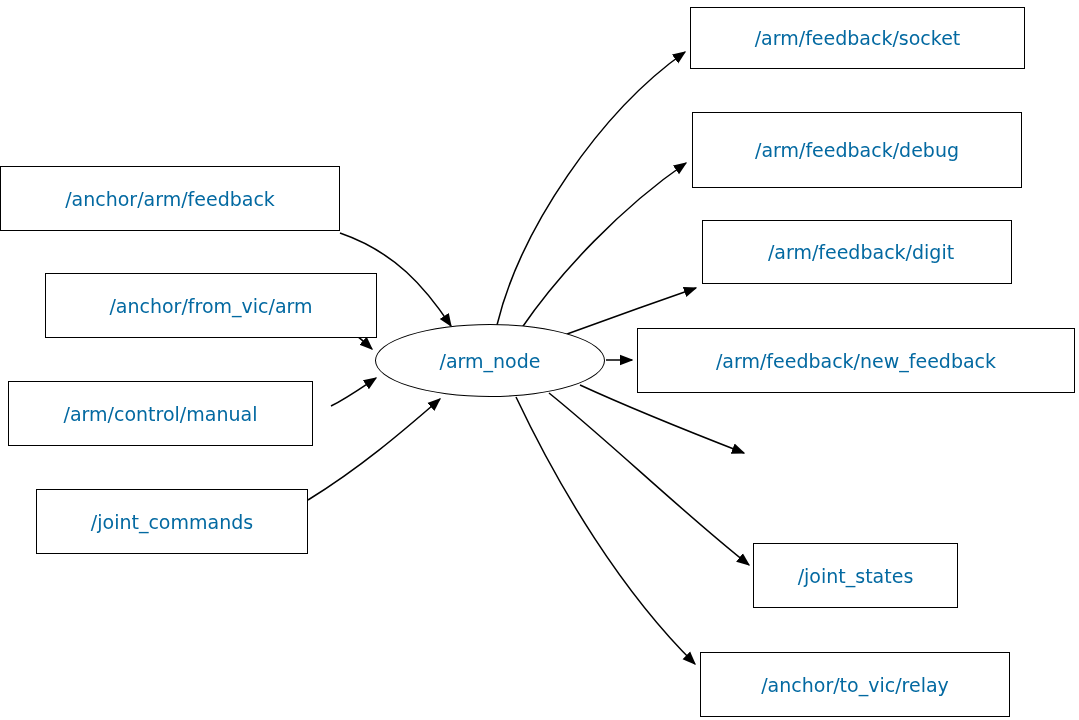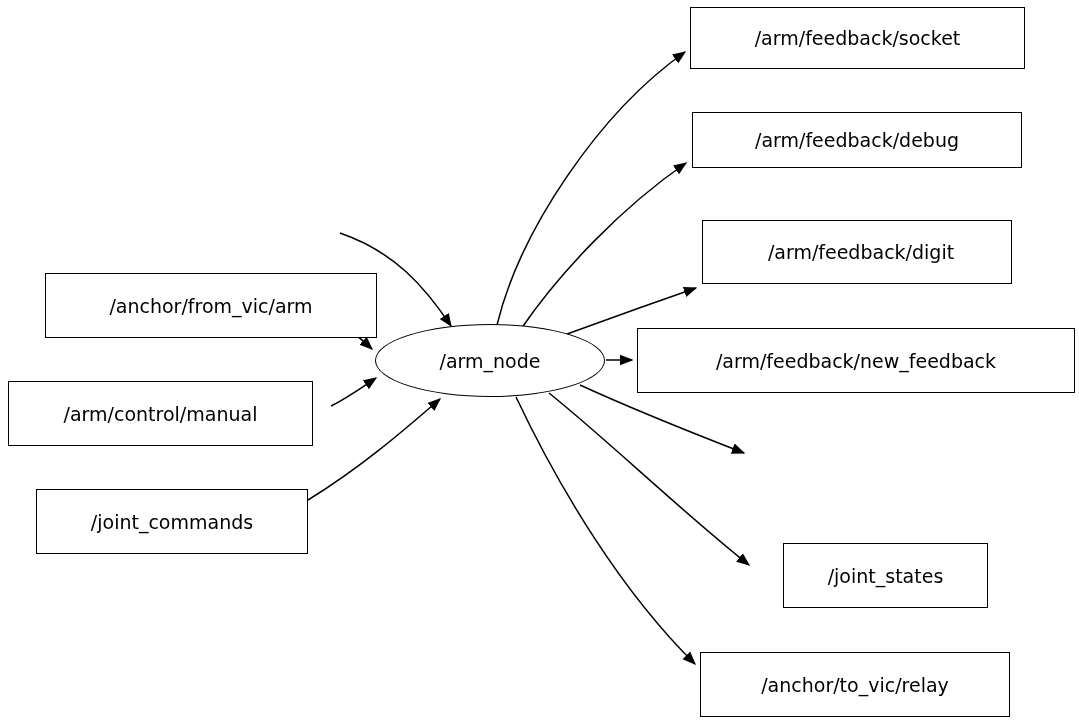--- a/index.html
+++ b/index.html
@@ -24,21 +24,21 @@
   }
   .gnode {
     position: absolute;
     box-sizing: border-box;
     border: 1.5px solid #000000;
     background: #ffffff;
     display: flex;
     align-items: center;
     justify-content: center;
     font-size: 19px;
-    color: #000000;
+    color: #0369a1;
     white-space: nowrap;
     font-weight: 500;
   }
   .gnode.ellipse {
     border-radius: 50%;
   }
   .edge {
     stroke: #000000;
     stroke-width: 1.5;
     fill: none;
@@ -63,20 +63,23 @@
 
     <path class="edge" d="M497,325 C520,230 600,112 685,52" marker-end="url(#arrow)"></path>
     <path class="edge" d="M521,329 C560,272 622,207 686,163" marker-end="url(#arrow)"></path>
     <path class="edge" d="M556,338 C600,322 650,304 696,288" marker-end="url(#arrow)"></path>
     <path class="edge" d="M606,360 L632,360" marker-end="url(#arrow)"></path>
     <path class="edge" d="M580,385 C630,408 690,432 744,453" marker-end="url(#arrow)"></path>
     <path class="edge" d="M549,393 C610,442 682,512 749,565" marker-end="url(#arrow)"></path>
     <path class="edge" d="M516,397 C560,490 622,592 695,664" marker-end="url(#arrow)"></path>
   </svg>
 
+  <div class="gnode" style="left:0px; top:166px; width:340px; height:65px;">
+    <span>/anchor/arm/feedback</span>
+  </div>
 
   <div class="gnode" style="left:5px; top:273px; width:332px; height:65px;margin-left:40px;">
     <span>/anchor/from_vic/arm</span>
   </div>
 
   <div class="gnode" style="left:8px; top:381px; width:305px; height:65px;">
     <span>/arm/control/manual</span>
   </div>
 
   <div class="gnode" style="left:36px; top:489px; width:272px; height:65px;">
@@ -84,34 +87,34 @@
   </div>
 
   <div class="gnode ellipse" style="left:375px; top:324px; width:230px; height:73px;">
     <span>/arm_node</span>
   </div>
 
   <div class="gnode" style="left:690px; top:7px; width:335px; height:62px;">
     <span>/arm/feedback/socket</span>
   </div>
 
-  <div class="gnode" style="left:692px; top:112px; width:330px; height:56px;">
+  <div class="gnode" style="left:692px; top:112px; width:330px; height:76px;">
     <span>/arm/feedback/debug</span>
   </div>
 
   <div class="gnode" style="left:702px; top:220px; width:310px; height:64px;padding-left:8px;">
     <span>/arm/feedback/digit</span>
   </div>
 
   <div class="gnode" style="left:637px; top:328px; width:438px; height:65px;">
     <span>/arm/feedback/new_feedback</span>
   </div>
 
 
-  <div class="gnode" style="left:753px; top:543px; width:205px; height:65px;margin-left:30px;">
+  <div class="gnode" style="left:753px; top:543px; width:205px; height:65px;">
     <span>/joint_states</span>
   </div>
 
   <div class="gnode" style="left:700px; top:652px; width:310px; height:65px;text-align:right;">
     <span>/anchor/to_vic/relay</span>
   </div>
 
 </div>
 
 </body></html>

